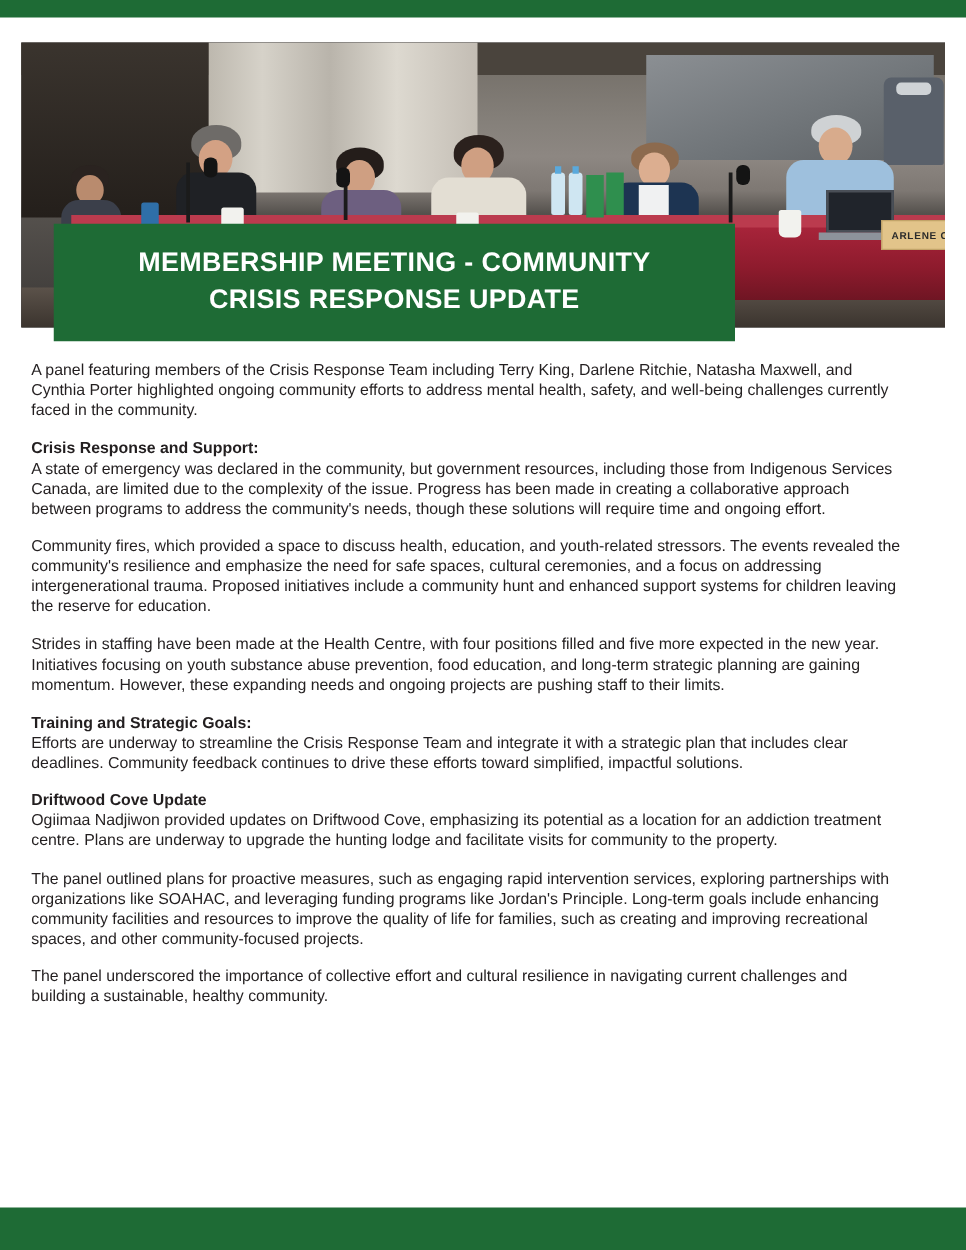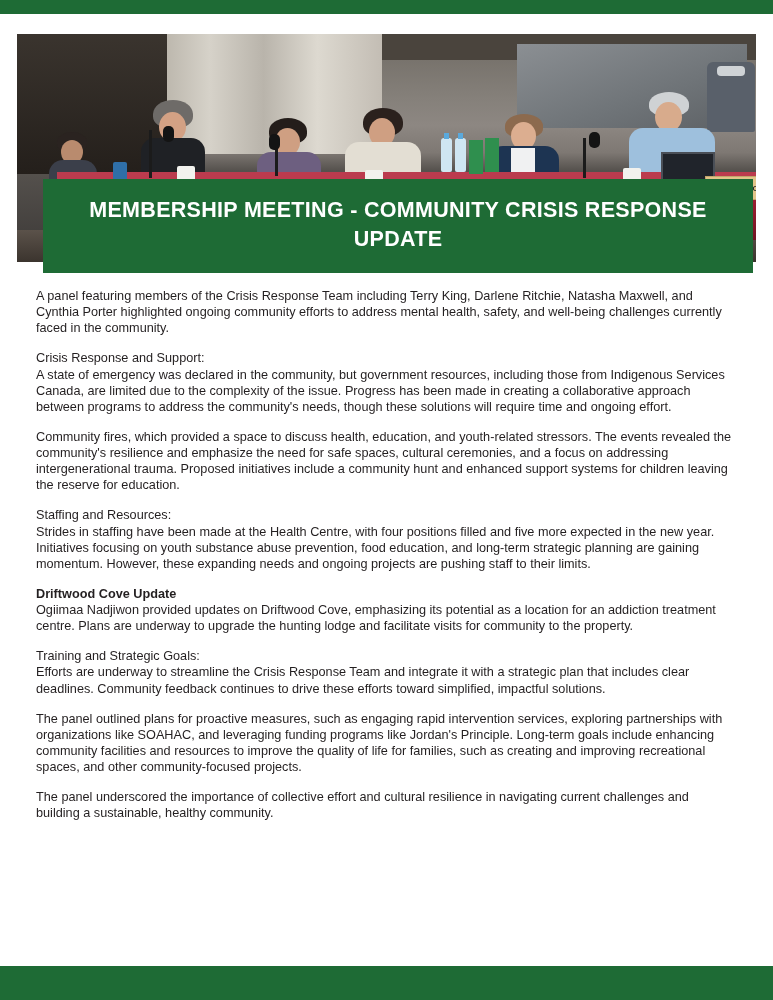--- a/index.html
+++ b/index.html
@@ -144,46 +144,46 @@
     background: #e2c48a; border: 1px solid #c2a469;
     font-size: 8px; color: #2b2b2b; text-align: center; line-height: 24px;
     letter-spacing: 0.6px; font-weight: 700;
   }
 
   
   .title-banner {
     position: absolute;
     left: 43px;
     top: 165px;
-    width: 710px;
+    width: 545px;
     padding: 17px 30px 19px 30px;
     background: #1e6b35;
     color: #ffffff;
     text-align: center;
     font-size: 21.5px;
     font-weight: 700;
     letter-spacing: 0.3px;
     line-height: 1.35;
     text-transform: uppercase;
   }
 
   
   .body-text {
     position: absolute;
-    left: 36px;
+    left: 25px;
     top: 274px;
     width: 700px;
     color: #231f20;
     font-size: 12.7px;
     line-height: 1.27;
   }
   .para { margin: 0 0 14px 0; }
   .para:last-child { margin-bottom: 16px; }
   .para-head {
-    font-weight: 400;
+    font-weight: 700;
     display: block;
   }
   .para-head-plain { font-weight: 700; display: block; }
 </style>
 </head>
 <body>
 
 <div class="page">
 
   <div class="top-bar"></div>
@@ -267,35 +267,34 @@
       <p class="para">
         <span class="para-head">Crisis Response and Support:</span>
         <span>A state of emergency was declared in the community, but government resources, including those from Indigenous Services Canada, are limited due to the complexity of the issue. Progress has been made in creating a collaborative approach between programs to address the community's needs, though these solutions will require time and ongoing effort.</span>
       </p>
 
       <p class="para">
         <span>Community fires, which provided a space to discuss health, education, and youth-related stressors. The events revealed the community's resilience and emphasize the need for safe spaces, cultural ceremonies, and a focus on addressing intergenerational trauma. Proposed initiatives include a community hunt and enhanced support systems for children leaving the reserve for education.</span>
       </p>
 
       <p class="para">
-        <span class="para-head">Staffing and Resources:</span>
         <span>Strides in staffing have been made at the Health Centre, with four positions filled and five more expected in the new year. Initiatives focusing on youth substance abuse prevention, food education, and long-term strategic planning are gaining momentum. However, these expanding needs and ongoing projects are pushing staff to their limits.</span>
+      </p>
+
+      <p class="para">
+        <span class="para-head">Training and Strategic Goals:</span>
+        <span>Efforts are underway to streamline the Crisis Response Team and integrate it with a strategic plan that includes clear deadlines. Community feedback continues to drive these efforts toward simplified, impactful solutions.</span>
       </p>
 
       <p class="para">
         <span class="para-head-plain">Driftwood Cove Update</span>
         <span>Ogiimaa Nadjiwon provided updates on Driftwood Cove, emphasizing its potential as a location for an addiction treatment centre. Plans are underway to upgrade the hunting lodge and facilitate visits for community to the property.</span>
       </p>
 
       <p class="para">
-        <span class="para-head">Training and Strategic Goals:</span>
-        <span>Efforts are underway to streamline the Crisis Response Team and integrate it with a strategic plan that includes clear deadlines. Community feedback continues to drive these efforts toward simplified, impactful solutions.</span>
-      </p>
-
-      <p class="para">
         <span>The panel outlined plans for proactive measures, such as engaging rapid intervention services, exploring partnerships with organizations like SOAHAC, and leveraging funding programs like Jordan's Principle. Long-term goals include enhancing community facilities and resources to improve the quality of life for families, such as creating and improving recreational spaces, and other community-focused projects.</span>
       </p>
 
       <p class="para">The panel underscored the importance of collective effort and cultural resilience in navigating current challenges and building a sustainable, healthy community.</p>
     </div>
 
   </div>
 
   <div class="bottom-bar"></div>
 </div>

